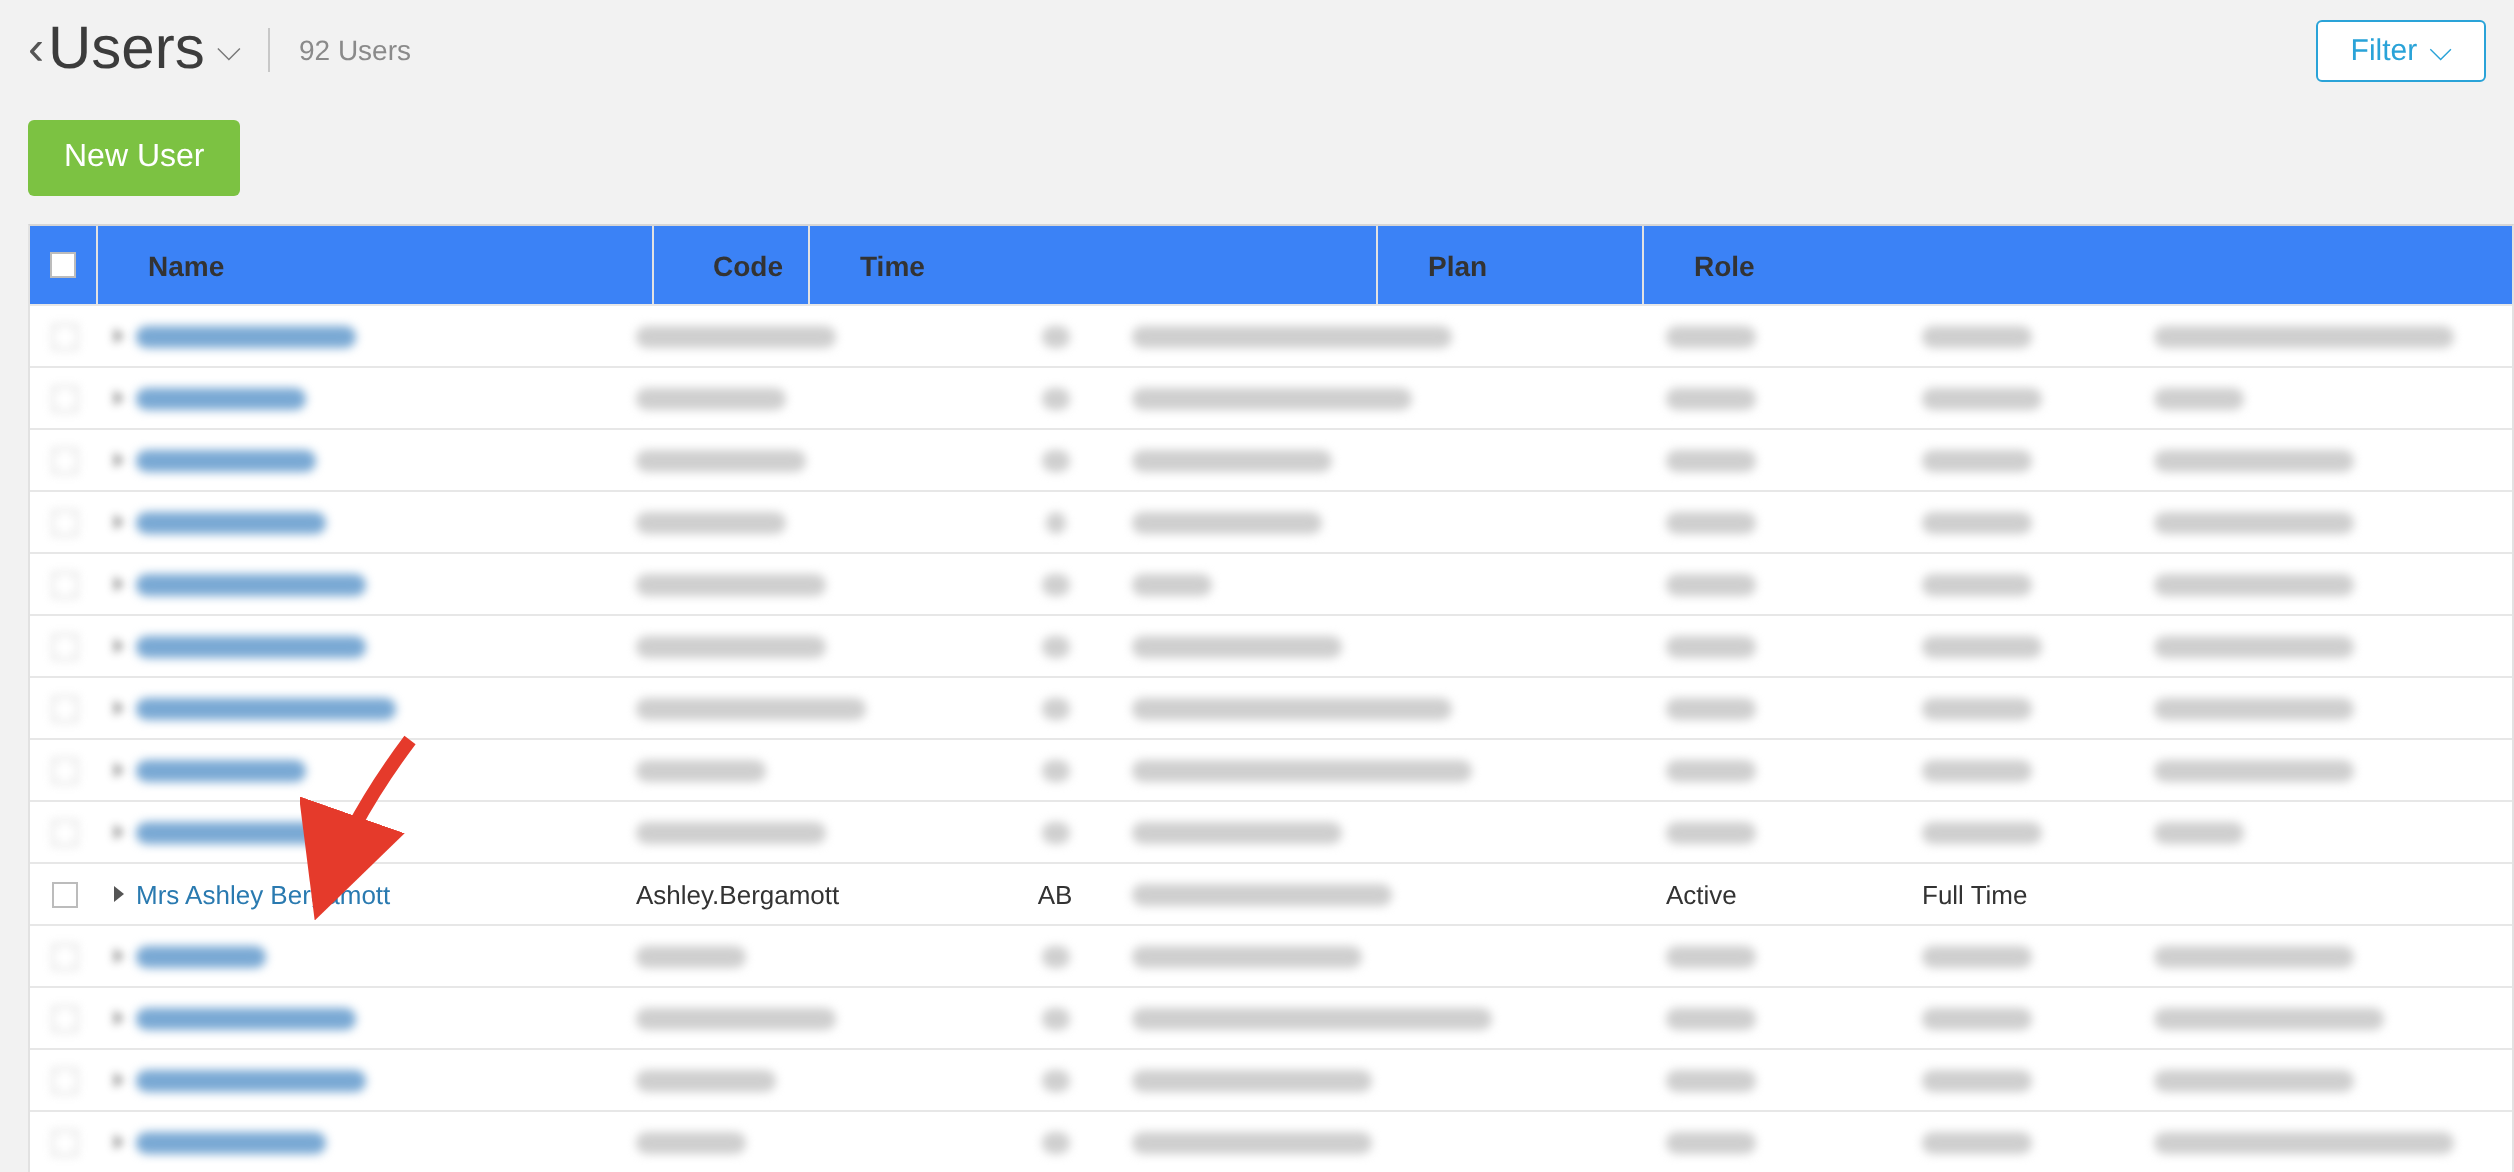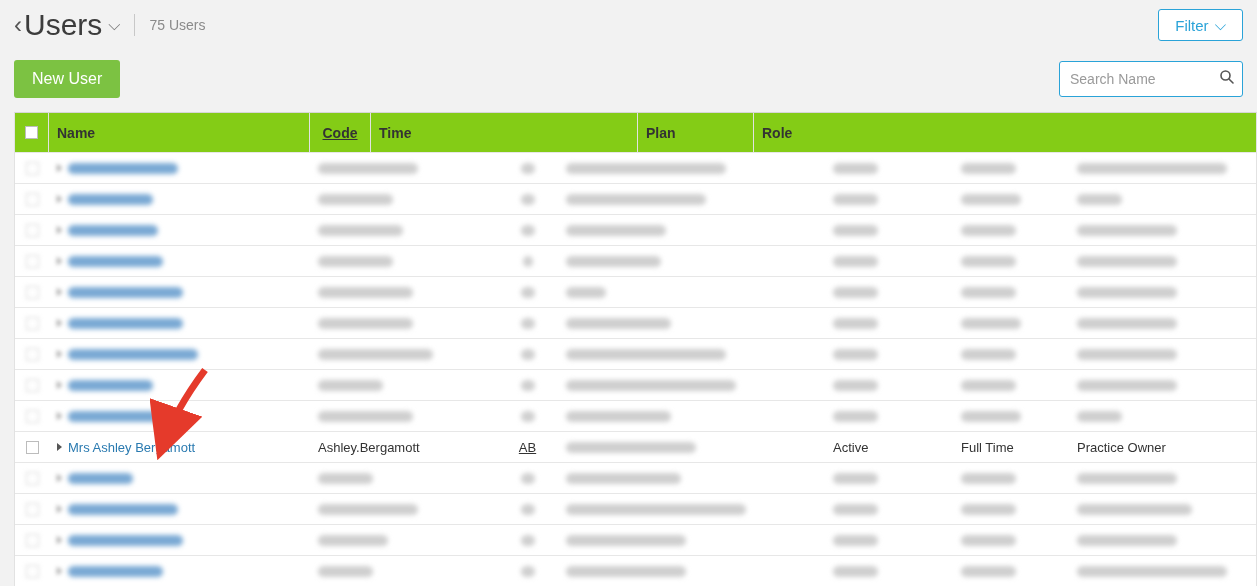--- a/index.html
+++ b/index.html
@@ -102,22 +102,23 @@
     border-top: 1px solid #d6d6d6;
     border-left: 1px solid #e2e2e2;
     border-right: 1px solid #e2e2e2;
   }
   .thead, .trow {
     display: flex;
     align-items: center;
     border-bottom: 1px solid #e7e7e7;
   }
   .thead {
-    background: #84cc16;
+    background: #3b82f6;
     height: 40px;
+    gap: 17px;
   }
   .th {
     font-weight: 600;
     font-size: 14px;
     color: #333;
     padding: 0 8px;
     border-right: 1px solid #e2e2e2;
     height: 100%;
     display: flex;
     align-items: center;
@@ -131,21 +132,21 @@
     padding: 0 8px;
     overflow: hidden;
     white-space: nowrap;
     display: flex;
     align-items: center;
     height: 100%;
   }
   .col-check { width: 34px; justify-content: center; }
   .col-name { width: 261px; }
   .col-userid { width: 187px; }
-  .col-code { width: 61px; justify-content: center; text-decoration: underline; }
+  .col-code { width: 61px; justify-content: center; }
   .col-email { width: 267px; }
   .col-status { width: 128px; }
   .col-plan { width: 116px; }
   .col-role { flex: 1; }
   .thead .col-check { border-right: 1px solid #e2e2e2; }
   .checkbox {
     width: 13px;
     height: 13px;
     border: 1px solid #bcbcbc;
     background: #fff;
@@ -178,40 +179,31 @@
   }
 </style>
 </head>
 <body>
 
 <div class="header">
   <span class="back-chev">‹</span>
   <span class="page-title">Users</span>
   <span class="title-chev">⌵</span>
   <span class="vline"></span>
-  <span class="count-text">75 Users</span>
+  <span class="count-text">92 Users</span>
   <div class="header-right">
     <button class="filter-btn">
       <span>Filter</span>
       <span>⌵</span>
     </button>
   </div>
 </div>
 
 <div class="toolbar">
   <button class="new-user-btn">New User</button>
-  <div class="search-wrap">
-    <input class="search-input" type="text" placeholder="Search Name" style="">
-    <span class="search-icon">
-      <svg width="16" height="16" viewBox="0 0 16 16">
-          <circle cx="6.5" cy="6.5" r="4.5" fill="none" stroke="#555" stroke-width="1.6"></circle>
-          <line x1="10.2" y1="10.2" x2="14" y2="14" stroke="#555" stroke-width="1.6" stroke-linecap="round"></line>
-        </svg>
-    </span>
-  </div>
 </div>
 
 <div class="table">
   <div class="thead">
     <div class="th col-check">
         <span class="checkbox"></span>
       </div>
     <div class="th col-name">Name</div>
     <div class="th col-code">Code</div>
     <div class="th col-email">Time</div>
@@ -471,21 +463,20 @@
           <span class="expand-caret"></span>
           <span class="name-link">Mrs Ashley Bergamott</span>
         </div>
   <div class="cell col-userid">Ashley.Bergamott</div>
   <div class="cell col-code">AB</div>
   <div class="cell col-email">
           <span class="blurbox" style="background:#cfcfcf;border-radius:6px;height:11px;filter:blur(2.5px);display:inline-block;width:130px"></span>
         </div>
   <div class="cell col-status">Active</div>
   <div class="cell col-plan">Full Time</div>
-  <div class="cell col-role">Practice Owner</div>
 </div>
       <div class="trow blurred">
     <div class="cell col-check">
           <span class="checkbox"></span>
         </div>
     <div class="cell col-name">
           <span class="expand-caret"></span>
           <span class="blurbox" style="width:65px"></span>
         </div>
     <div class="cell col-userid">

